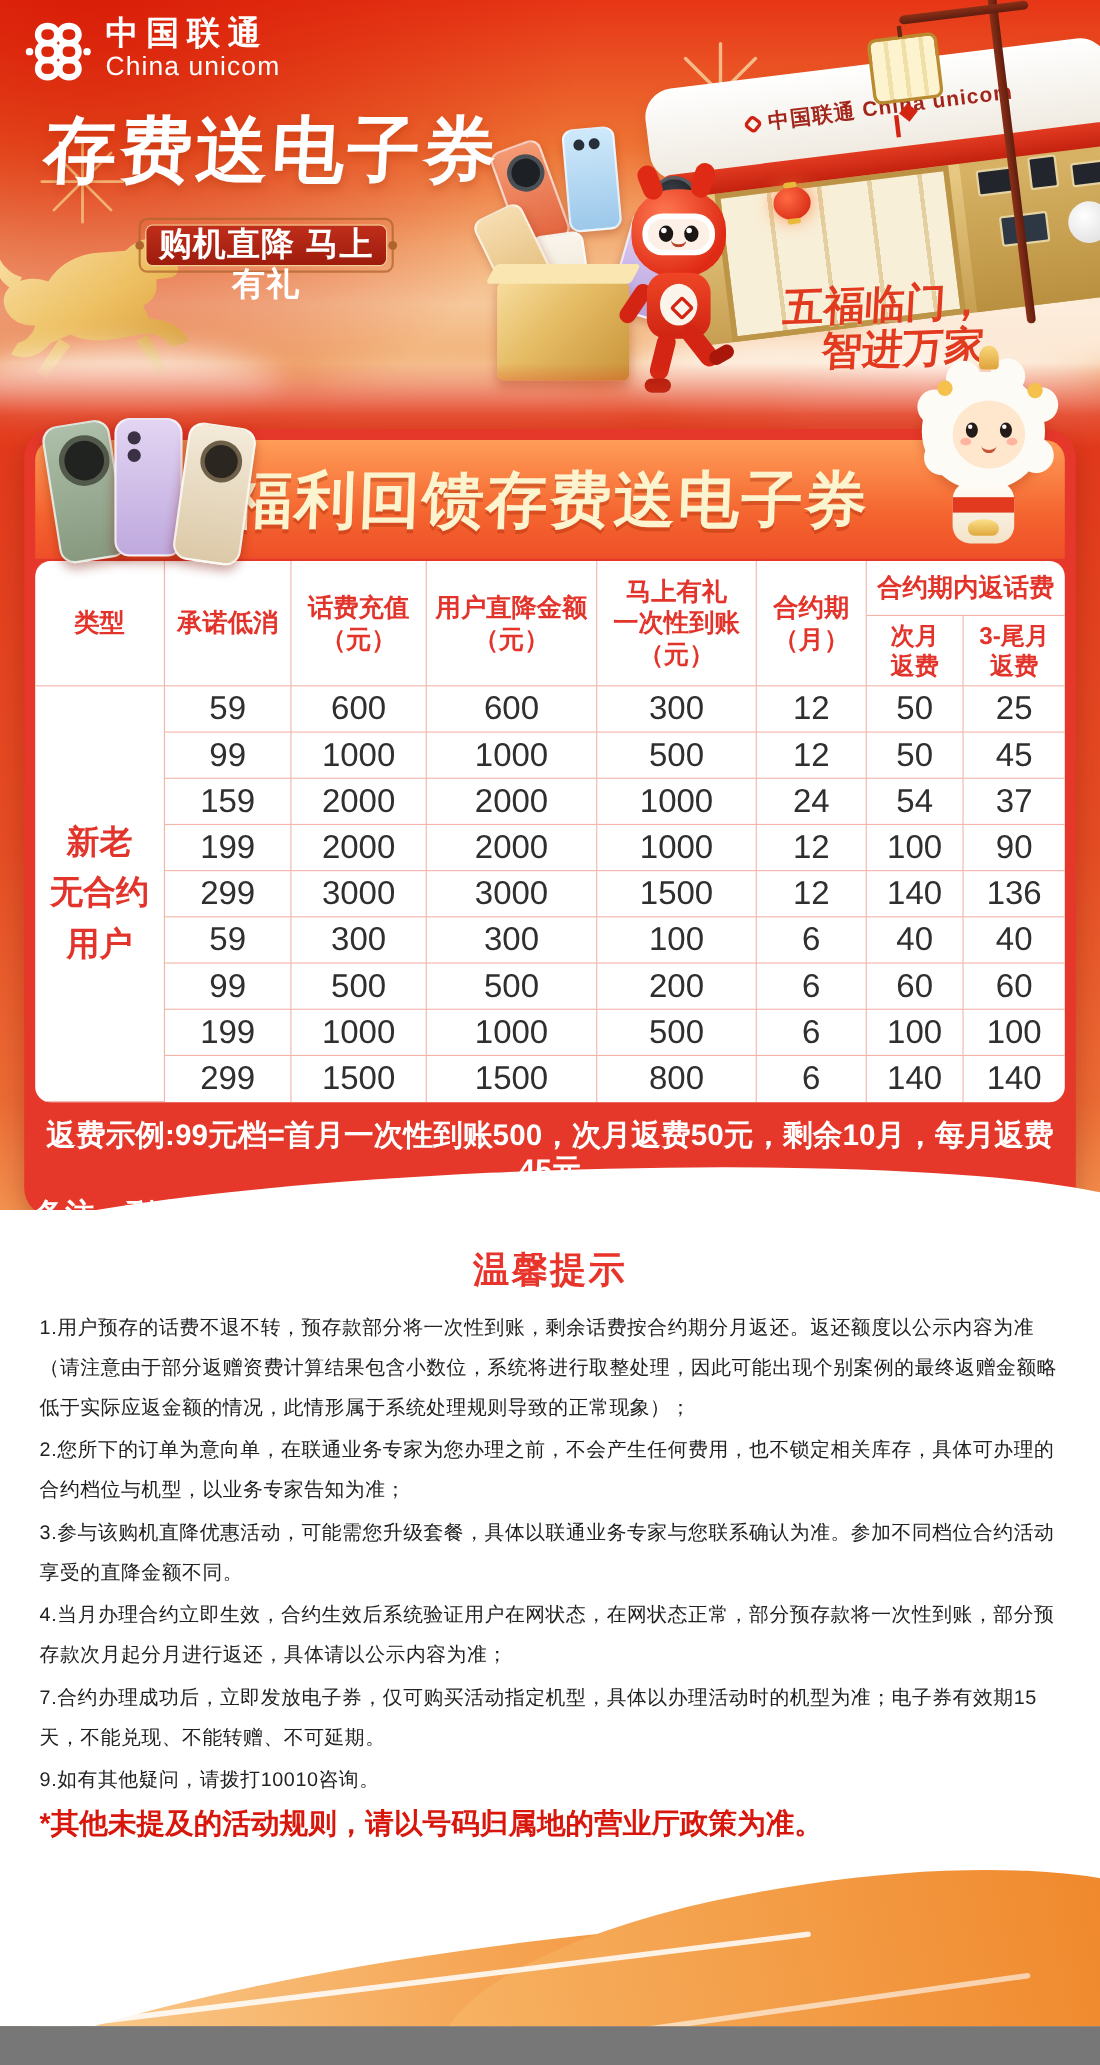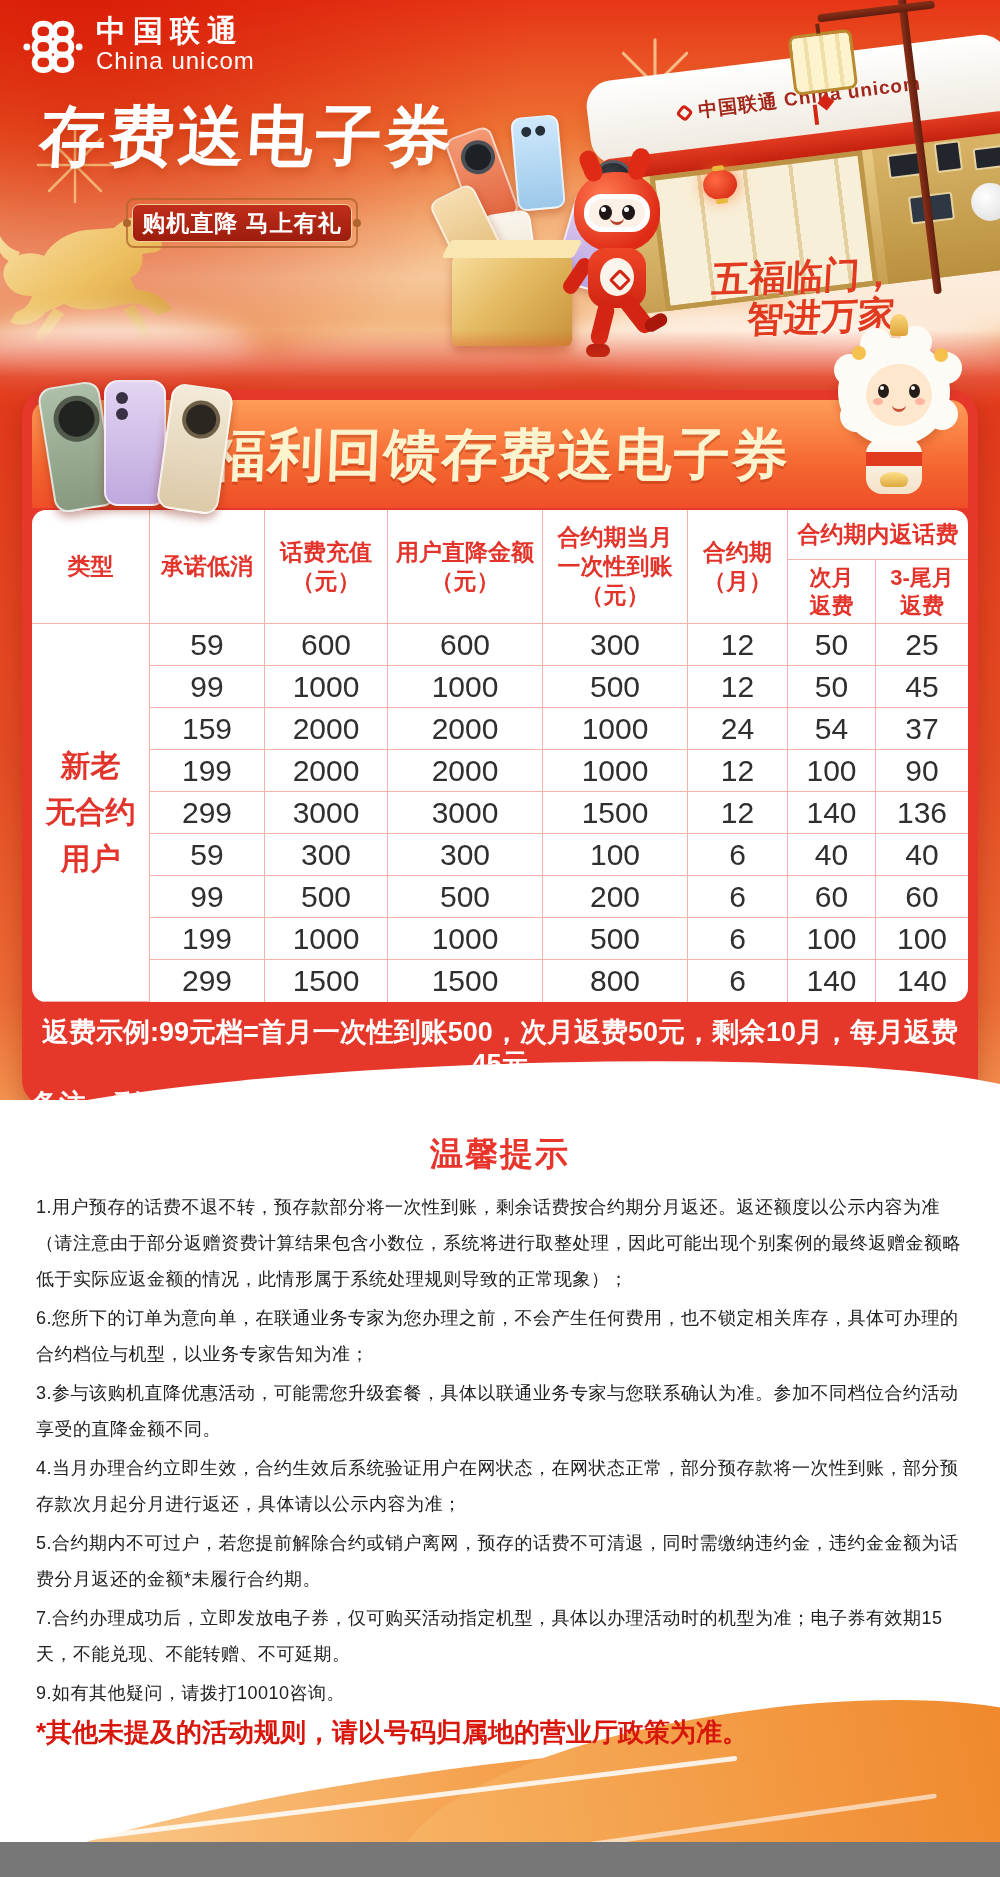--- a/index.html
+++ b/index.html
@@ -22,21 +22,21 @@
   .logo-cn{color:#fff;font-size:30px;font-weight:bold;letter-spacing:7px;line-height:1.05;}
   .logo-en{color:#fff;font-size:24px;letter-spacing:1px;}
   .main-title{position:absolute;left:40px;top:92px;z-index:9;color:#fff;font-size:66px;font-weight:800;
     letter-spacing:3px;transform:skewX(-3deg);text-shadow:0 4px 8px rgba(170,50,0,.35);}
   .badge-frame{position:absolute;left:126px;top:198px;width:232px;height:50px;z-index:9;
     border:2px solid rgba(176,100,45,.75);border-radius:8px;padding:4px;}
   .badge-frame:before,.badge-frame:after{content:"";position:absolute;top:50%;width:8px;height:8px;border-radius:50%;
     background:#b0642d;transform:translateY(-50%);}
   .badge-frame:before{left:-5px;} .badge-frame:after{right:-5px;}
   .badge{width:100%;height:100%;background:linear-gradient(180deg,#c02e1a,#9d1c0d);
-    border:1px solid #f0cf96;border-radius:7px;color:#fff;font-size:23px;font-weight:bold;
+    border:1px solid #f0cf96;border-radius:7px;color:#fff;font-size:30px;font-weight:bold;
     text-align:center;line-height:36px;letter-spacing:1px;}
   .slogan{position:absolute;right:104px;top:256px;z-index:9;color:var(--banner-red);font-size:37px;
     font-weight:800;line-height:1.12;text-align:right;white-space:pre-line;
     transform:skewX(-5deg) rotate(-2deg);text-shadow:0 1px 0 rgba(255,255,255,.4);}
   .cloud{position:absolute;background:rgba(255,248,240,.85);border-radius:50%;filter:blur(14px);z-index:4;}
   .c1{left:-40px;top:318px;width:300px;height:80px;}
   .c2{left:230px;top:338px;width:360px;height:74px;opacity:.8;}
   .c3{left:560px;top:300px;width:330px;height:96px;}
   .c4{right:-60px;top:240px;width:280px;height:110px;opacity:.9;}
   .c5{right:-30px;top:330px;width:320px;height:90px;}
@@ -365,21 +365,21 @@
             <col style="width:92px">
         </colgroup>
         <thead>
           <tr>
             <th rowspan="2">类型</th>
             <th rowspan="2">承诺低消</th>
             <th rowspan="2">话费充值
 （元）</th>
             <th rowspan="2">用户直降金额
 （元）</th>
-            <th rowspan="2">合约期当月
+            <th rowspan="2">马上有礼
 一次性到账
 （元）</th>
             <th rowspan="2">合约期
 （月）</th>
             <th colspan="2" class="group-th">合约期内返话费</th>
           </tr>
           <tr>
             <th class="sub-th">次月
 返费</th>
             <th class="sub-th">3-尾月
@@ -477,24 +477,23 @@
       <div class="note1">返费示例:99元档=首月一次性到账500，次月返费50元，剩余10月，每月返费45元</div>
       <div class="note2">备注：剩余返费月数为合约期-1个月　　示例：99元档返费月数为12-1=11个月</div>
     </div>
     <div class="white-curve"></div>
   </section>
 
   <section class="tips">
     <h3 class="tips-title">温馨提示</h3>
     <div class="tips-list" id="tips-list">
         <p class="tip">1.用户预存的话费不退不转，预存款部分将一次性到账，剩余话费按合约期分月返还。返还额度以公示内容为准（请注意由于部分返赠资费计算结果包含小数位，系统将进行取整处理，因此可能出现个别案例的最终返赠金额略低于实际应返金额的情况，此情形属于系统处理规则导致的正常现象）；</p>
-        <p class="tip">6.您所下的订单为意向单，在联通业务专家为您办理之前，不会产生任何费用，也不锁定相关库存，具体可办理的合约档位与机型，以业务专家告知为准；</p>
+        <p class="tip">2.您所下的订单为意向单，在联通业务专家为您办理之前，不会产生任何费用，也不锁定相关库存，具体可办理的合约档位与机型，以业务专家告知为准；</p>
         <p class="tip">3.参与该购机直降优惠活动，可能需您升级套餐，具体以联通业务专家与您联系确认为准。参加不同档位合约活动享受的直降金额不同。</p>
         <p class="tip">4.当月办理合约立即生效，合约生效后系统验证用户在网状态，在网状态正常，部分预存款将一次性到账，部分预存款次月起分月进行返还，具体请以公示内容为准；</p>
-        <p class="tip">5.合约期内不可过户，若您提前解除合约或销户离网，预存的话费不可清退，同时需缴纳违约金，违约金金额为话费分月返还的金额*未履行合约期。</p>
         <p class="tip">7.合约办理成功后，立即发放电子券，仅可购买活动指定机型，具体以办理活动时的机型为准；电子券有效期15天，不能兑现、不能转赠、不可延期。</p>
         <p class="tip">9.如有其他疑问，请拨打10010咨询。</p>
       </div>
     <p class="footnote">*其他未提及的活动规则，请以号码归属地的营业厅政策为准。</p>
 
     <div class="swoosh">
       <div class="sw sw3"></div>
       <div class="sw sw2"></div>
       <div class="sw sw1"></div>
       <div class="sw sw4"></div>

